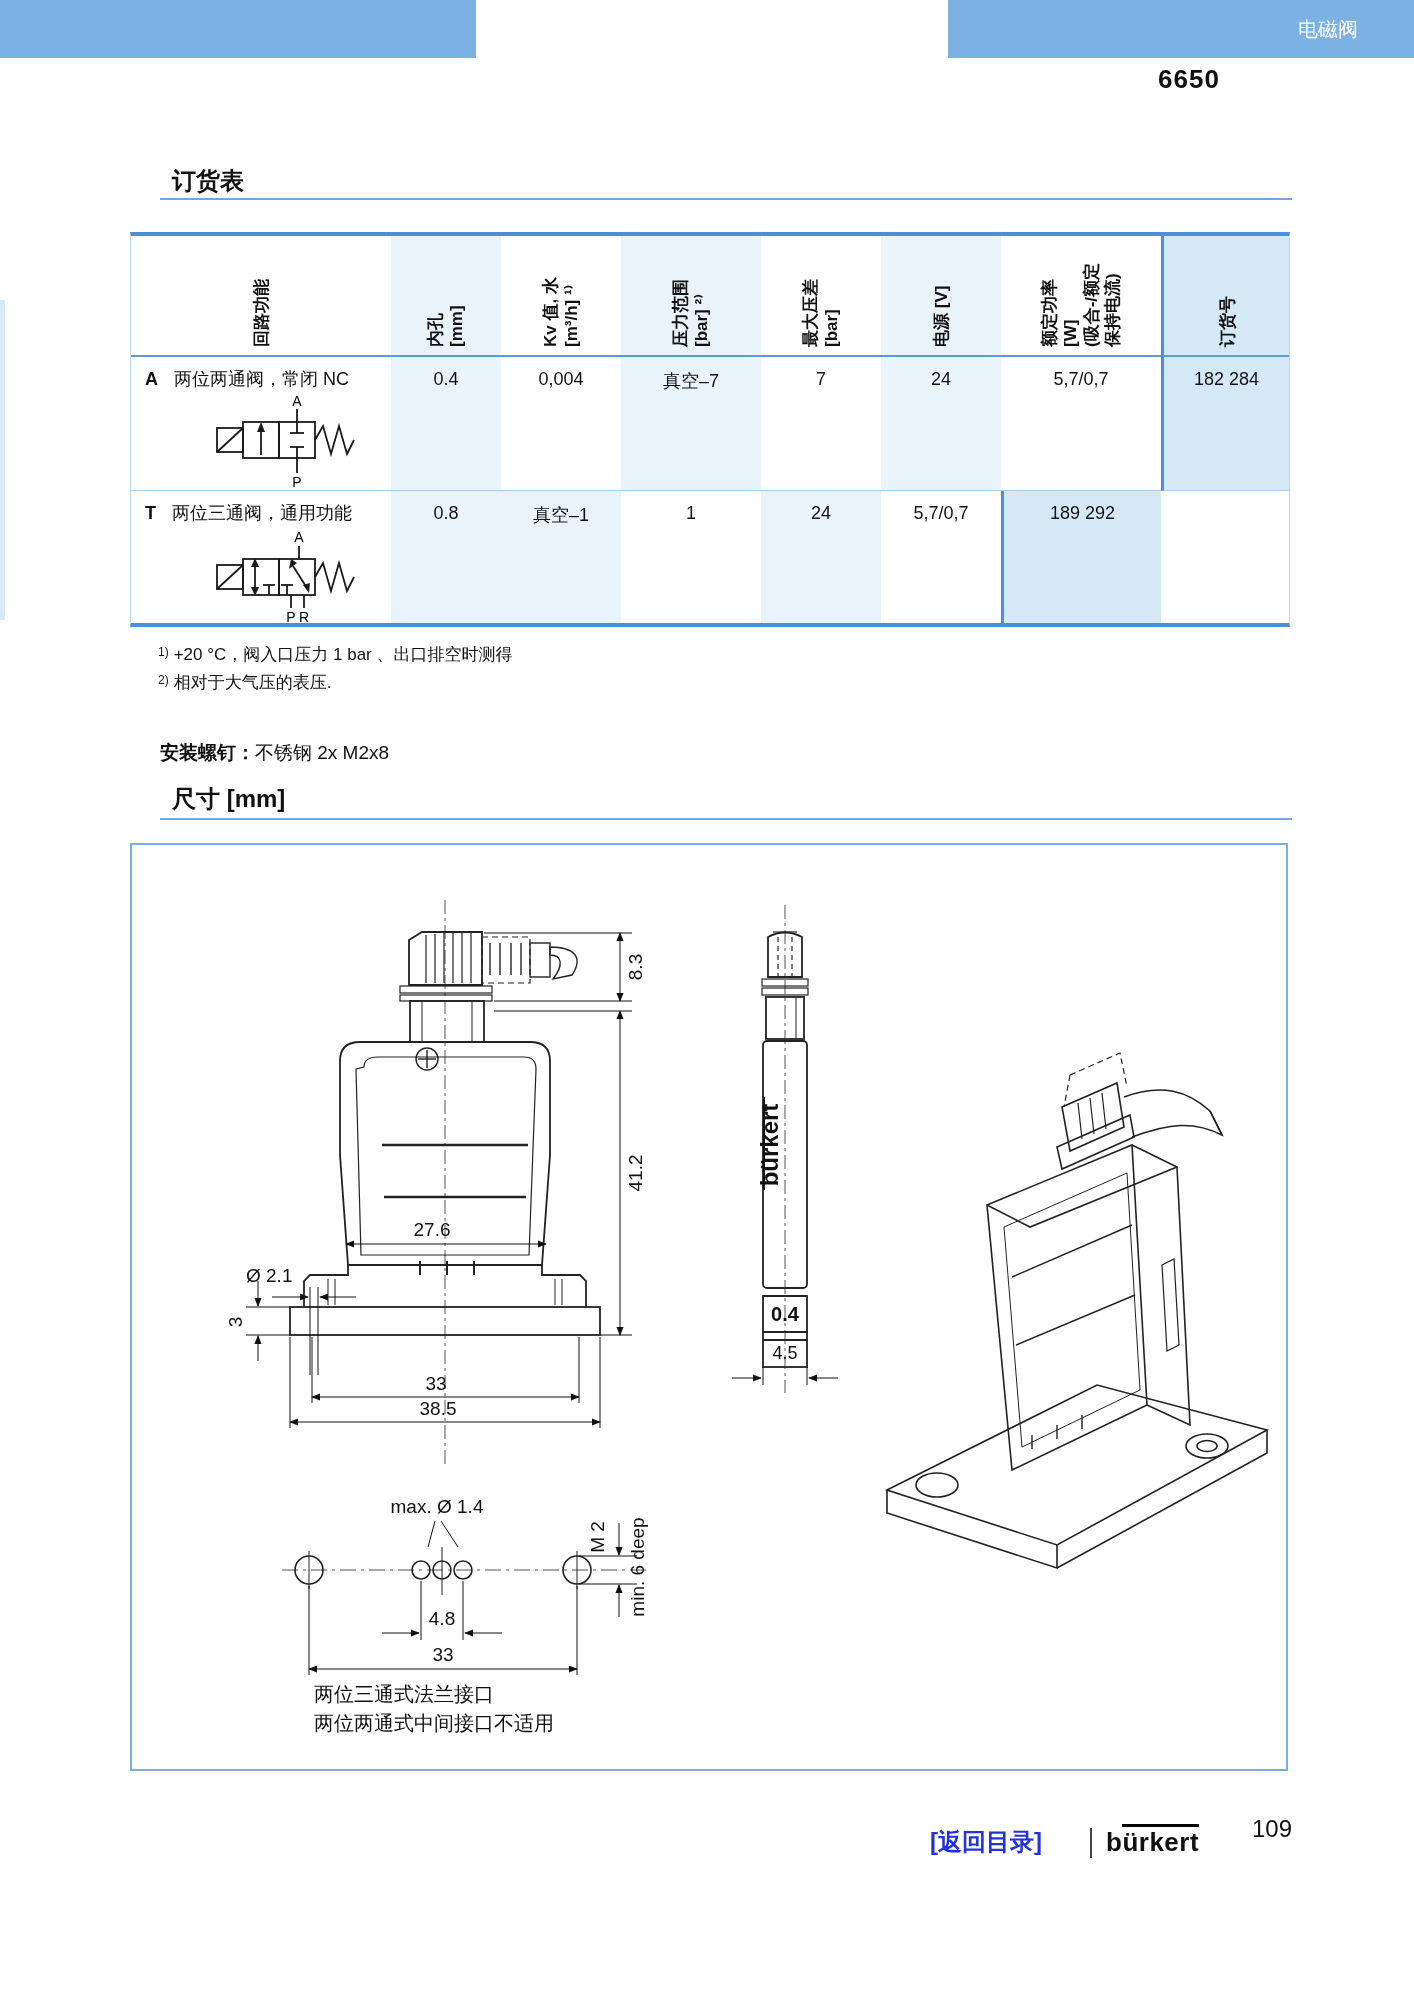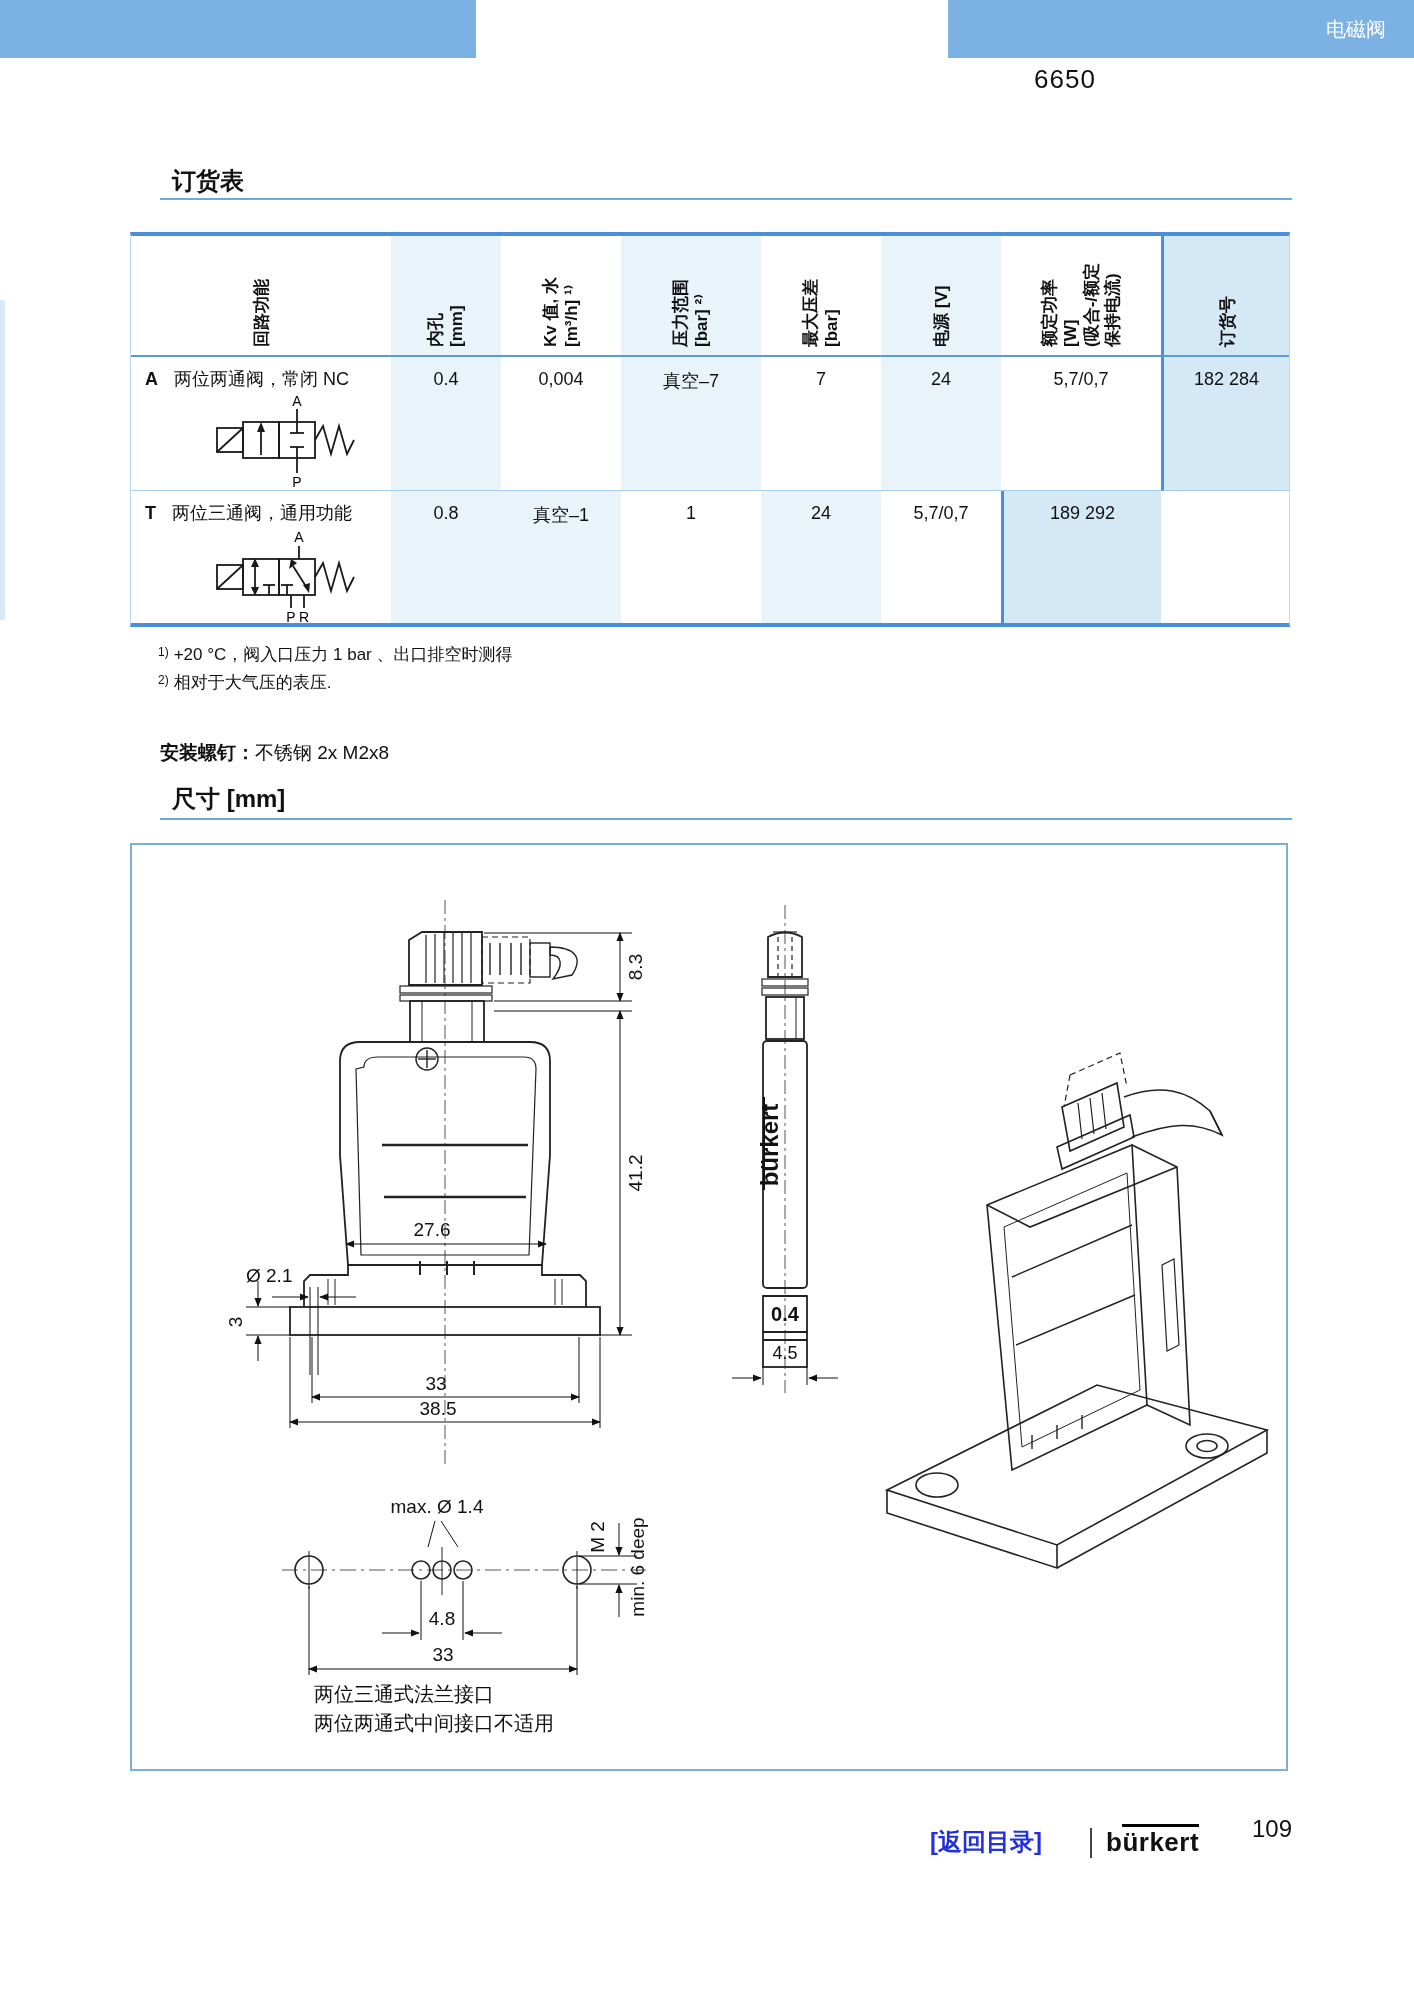--- a/index.html
+++ b/index.html
@@ -4,22 +4,22 @@
 <style>
   html,body{margin:0;padding:0;background:#e8e8e8;}
   .page{position:relative;width:1414px;height:2000px;background:#ffffff;overflow:hidden;
         font-family:"Liberation Sans","DejaVu Sans",sans-serif;color:#111;}
   .abs{position:absolute;}
 
   
   .hdr-bar{top:0;height:58px;background:#7cb1e3;}
   .hdr-left{left:0;width:476px;}
   .hdr-right{left:948px;width:466px;display:flex;align-items:center;justify-content:flex-end;
-             padding-right:28px;box-sizing:border-box;color:#fff;font-size:20px;}
-  .product-code{left:1034px;top:64px;width:198px;text-align:left;font-size:26px;font-weight:normal;letter-spacing:1px;}
+             padding-right:56px;box-sizing:border-box;color:#fff;font-size:20px;}
+  .product-code{left:1090px;top:64px;width:198px;text-align:center;font-size:26px;font-weight:bold;letter-spacing:1px;}
 
   
   .edge-tab{left:0;top:300px;width:5px;height:320px;background:#d9e9f7;}
 
   
   .sec-title{left:172px;font-size:24px;font-weight:bold;}
   .sec-rule{left:160px;width:1132px;height:2px;background:#6fa8dc;}
 
   
   .otable{left:130px;top:232px;width:1158px;border-top:4px solid #4a90d8;border-bottom:4px solid #4a90d8;

